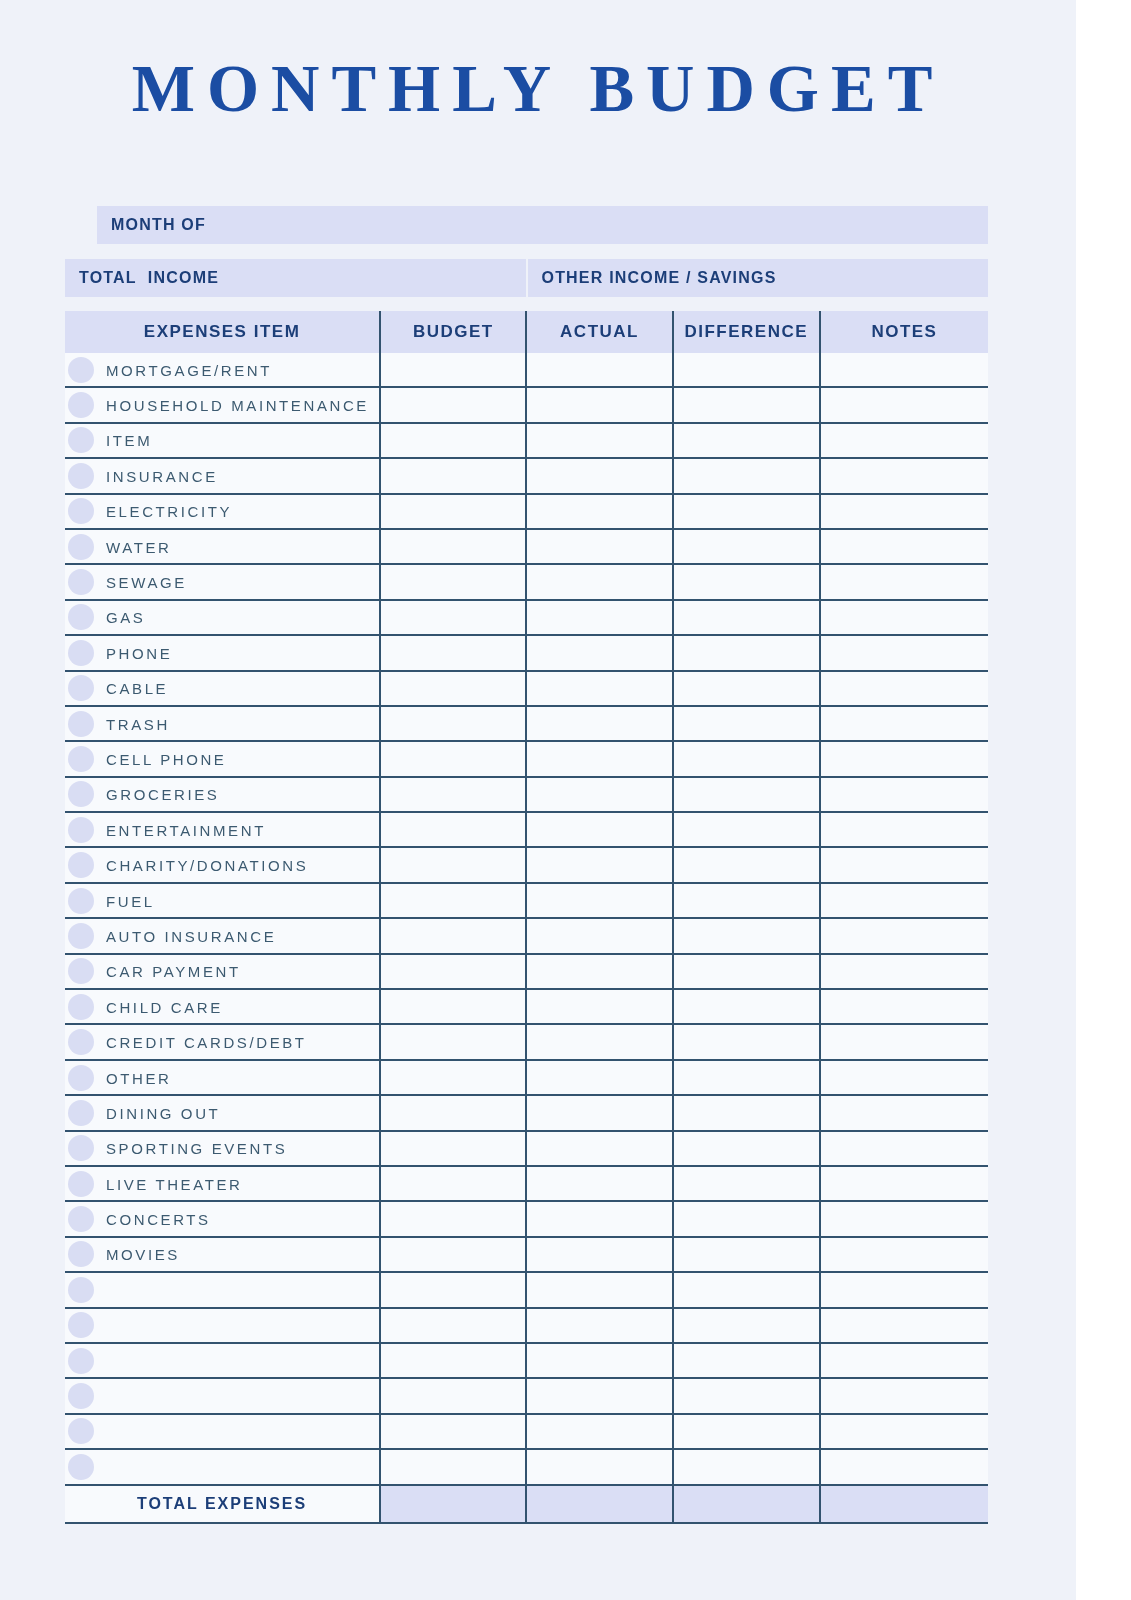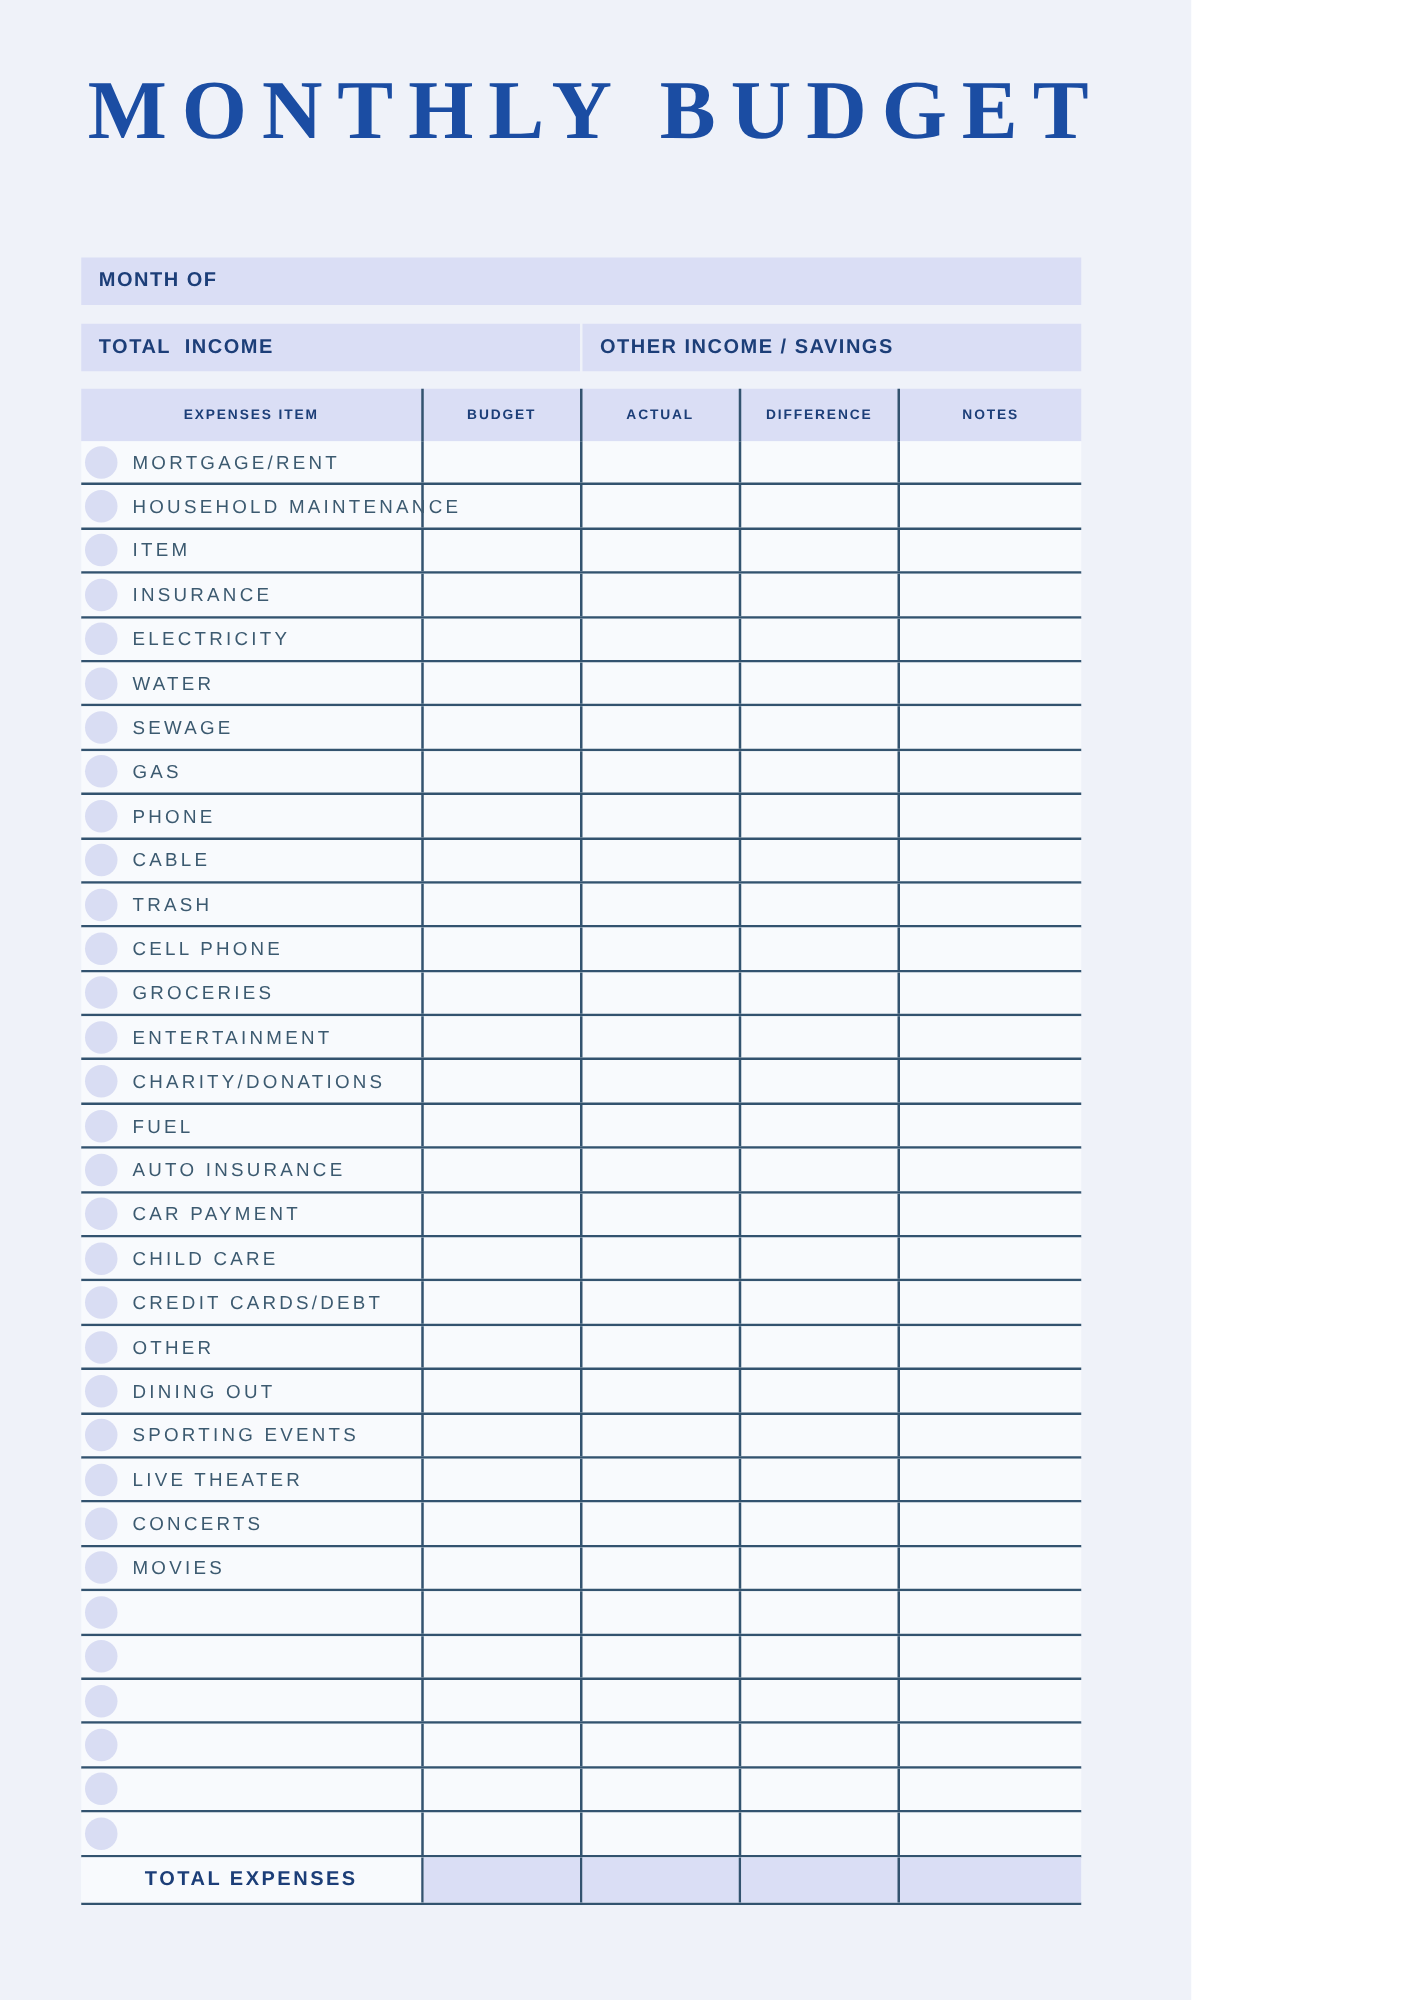--- a/index.html
+++ b/index.html
@@ -2,46 +2,46 @@
 <html style="--page-bg: #eff2f9; --row-bg: #f8fafd; --lavender: #dadef5; --bullet: #d9ddf3; --line: #33536f; --navy: #1c3e78; --title-blue: #1b4da3; --item: #3c5a70;"><head>
 <meta charset="utf-8">
 <style>
   :root{
     --page-bg:#eff2f9; --row-bg:#f8fafd; --lavender:#dadef5; --bullet:#d9ddf3;
     --line:#33536f; --navy:#1c3e78; --title-blue:#1b4da3; --item:#3c5a70;
   }
   *{margin:0;padding:0;box-sizing:border-box;}
   html,body{width:1131px;}
   body{font-family:"Liberation Sans",sans-serif;}
-  .page{width:953px;height:1600px;background:var(--page-bg);overflow:hidden;}
+  .page{width:1076px;height:1600px;background:var(--page-bg);overflow:hidden;}
   .title{
     padding-top:55px;text-align:center;
     font-family:"Liberation Serif",serif;font-weight:600;
     font-size:67px;line-height:1.0;letter-spacing:12px;color:var(--title-blue);
     white-space:pre;
   }
   .content{margin-left:65px;margin-right:88px;}
   .bar{
     background:var(--lavender);height:38px;display:flex;align-items:center;
     padding-left:14px;
   }
   .bar-label{
     color:var(--navy);font-weight:700;font-size:16px;letter-spacing:1.2px;white-space:pre;
   }
-  .month-bar{margin-top:84px;}
+  .month-bar{margin-top:84px;margin-left:32px;}
   .income-row{margin-top:15px;display:flex;gap:2px;}
   .income-row .bar{flex:1;}
   .budget-table{margin-top:14px;}
   .grid-row{display:grid;grid-template-columns:34.25% 15.85% 15.85% 15.95% 18.1%;}
   .cell{position:relative;}
   .cell:not(:last-child){border-right:2px solid var(--line);}
   .thead{background:var(--lavender);height:42px;}
   .thead .cell{
     display:flex;align-items:center;justify-content:center;
-    color:var(--navy);font-weight:700;font-size:11px;letter-spacing:1.5px;white-space:pre;
+    color:var(--navy);font-weight:700;font-size:17px;letter-spacing:1.5px;white-space:pre;
   }
   .row{height:35.4px;background:var(--row-bg);border-bottom:2px solid var(--line);}
   .item-cell{display:flex;align-items:center;padding-left:3px;}
   .bullet{
     width:26px;height:26px;border-radius:50%;background:var(--bullet);
     flex:0 0 26px;margin-right:12px;
   }
   .item-label{
     color:var(--item);font-size:15px;font-weight:400;letter-spacing:2.6px;white-space:pre;
     padding-top:1px;

